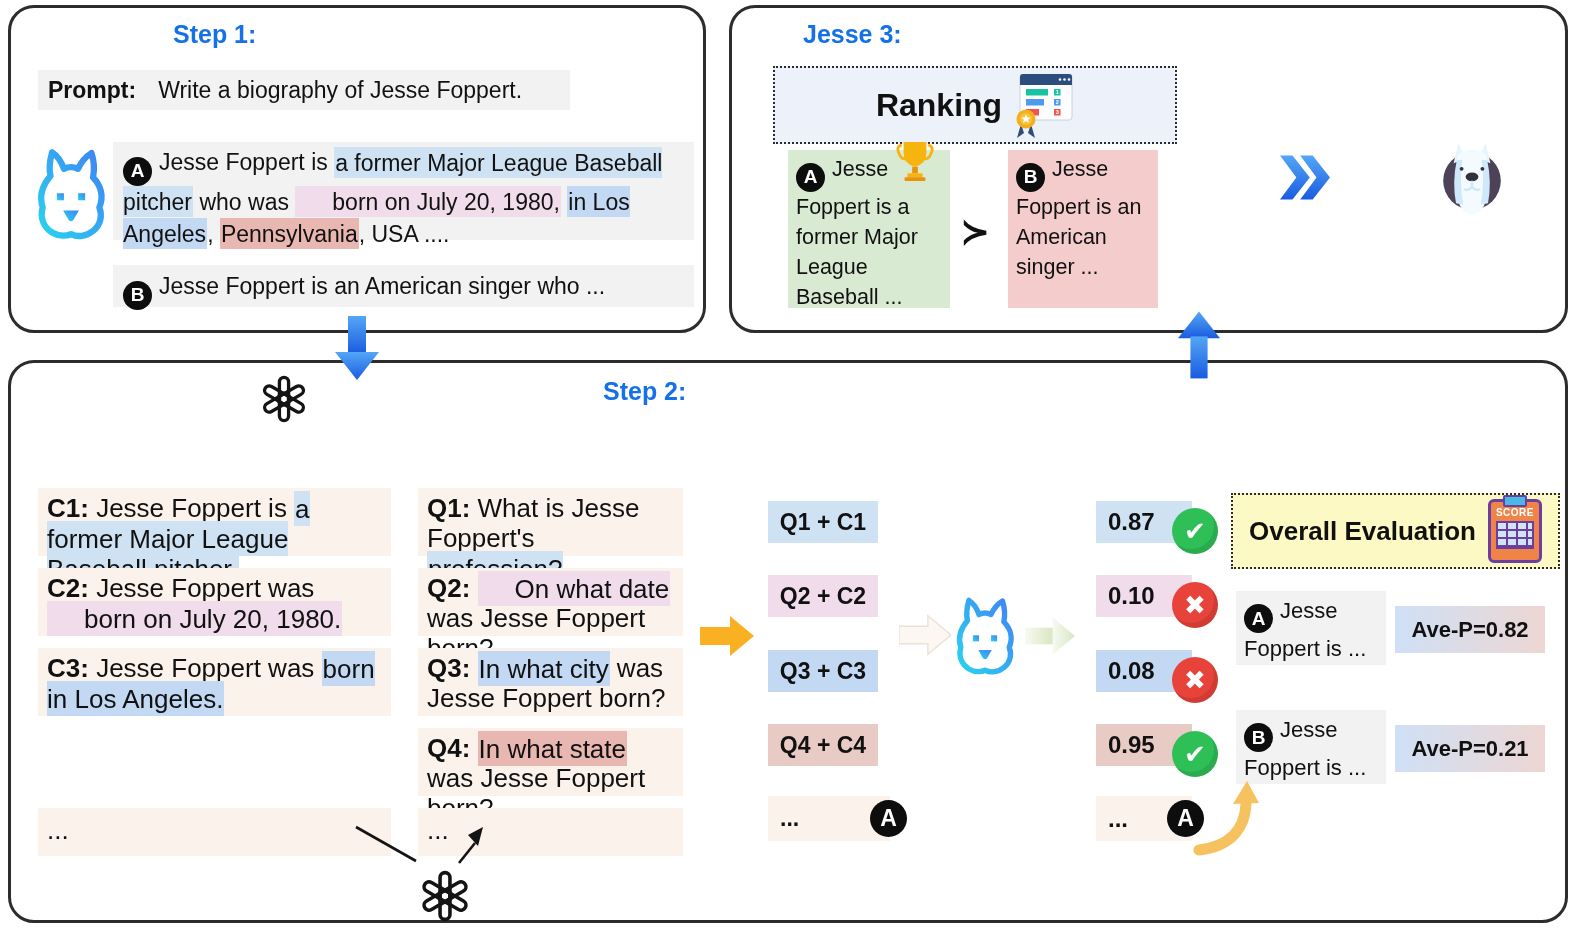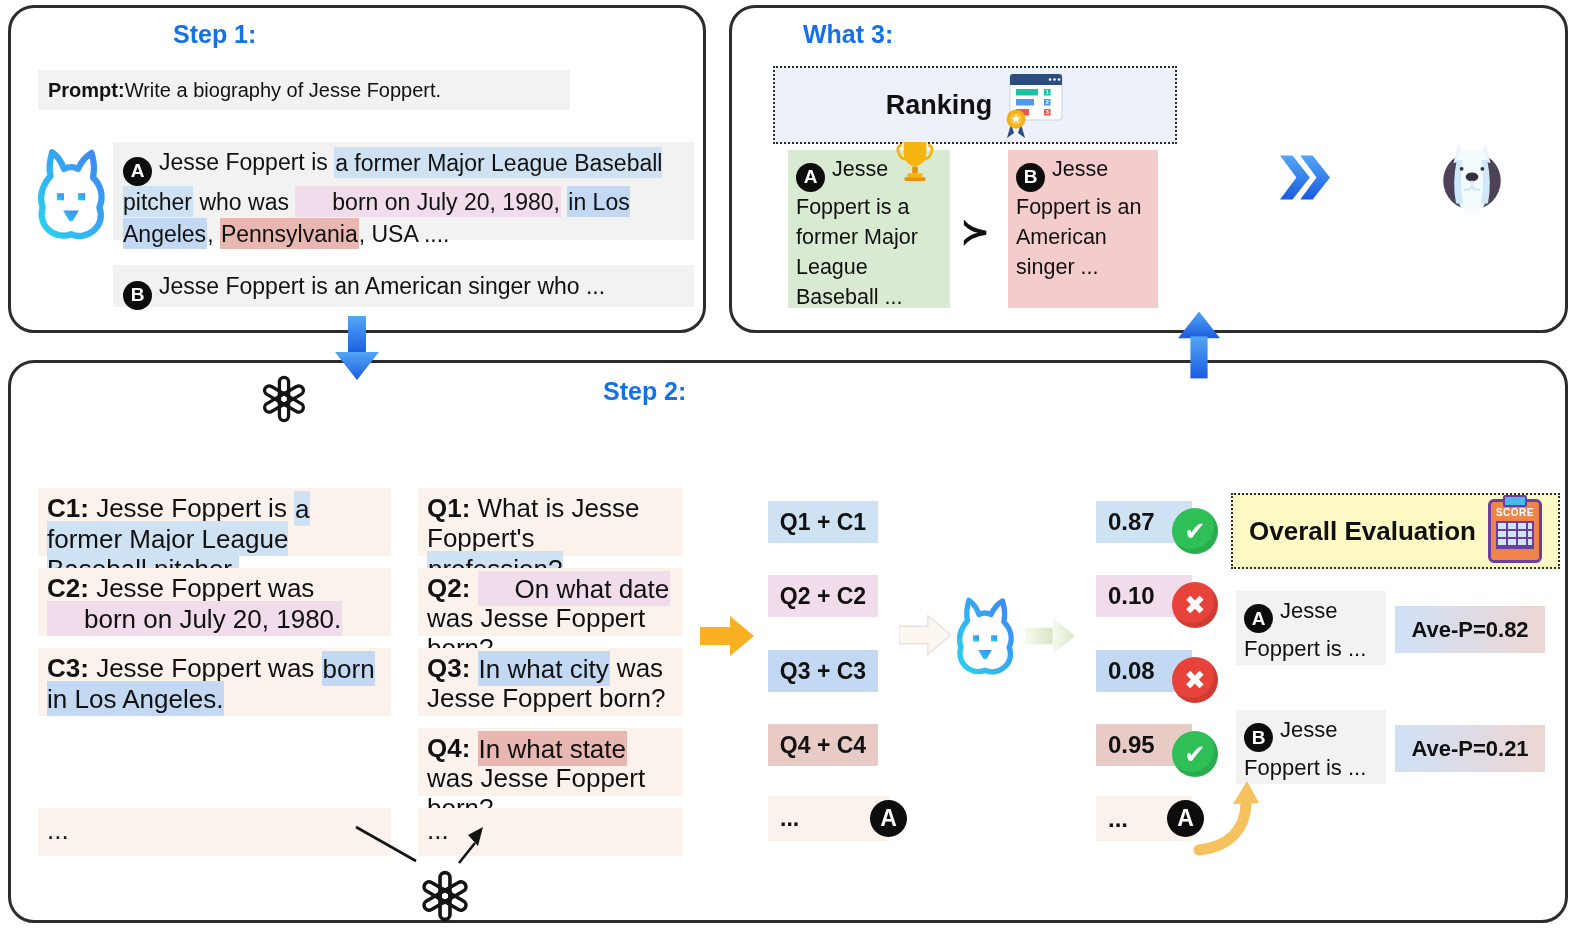--- a/index.html
+++ b/index.html
@@ -4,21 +4,21 @@
 <style>
   html,body{margin:0;padding:0;background:#fff;}
   .canvas{position:relative;width:1578px;height:929px;background:#fff;overflow:hidden;
     font-family:"Liberation Sans","DejaVu Sans",sans-serif;color:#111;}
   .panel{position:absolute;border:3.5px solid var(--panel-border);border-radius:26px;background:#fff;z-index:1;}
   #step1{left:8px;top:5px;width:692px;height:322px;}
   #step2{left:8px;top:360px;width:1554px;height:557px;}
   #step3{left:729px;top:5px;width:833px;height:322px;}
   .step-title{position:absolute;font-size:25px;font-weight:bold;color:var(--title-blue);}
   .bar{position:absolute;display:flex;align-items:center;}
-  .prompt-bar{left:27px;top:62px;width:522px;height:40px;background:var(--box-gray);padding-left:10px;font-size:20px;}
+  .prompt-bar{left:27px;top:62px;width:522px;height:40px;background:var(--box-gray);padding-left:10px;font-size:23px;gap:22px;}
   .resp{position:absolute;background:var(--box-gray);font-size:23px;line-height:32px;padding:4px 10px;}
   #respA{left:102px;top:134px;width:561px;height:90px;}
   #respB{left:102px;top:257px;width:561px;height:33px;padding-top:5px;}
   .badge{display:inline-flex;align-items:center;justify-content:center;width:29px;height:29px;border-radius:50%;
     background:#0d0d0d;color:#fff;font-weight:bold;font-size:19px;vertical-align:-7px;margin-right:7px;flex:none;}
   .hl{padding:2.5px 1px;}
   .hl-blue1{background:var(--hl-blue1);}
   .hl-blue2{background:var(--hl-blue2);}
   .hl-pink1{background:var(--hl-pink1);padding-left:37px;}
   .hl-salmon{background:var(--hl-salmon);}
@@ -42,21 +42,21 @@
   .corner-badge{position:absolute;right:-17px;top:4px;width:37px;height:37px;font-size:23px;margin:0;}
   .mark{position:absolute;right:-26px;bottom:-11px;width:46px;height:46px;border-radius:50%;color:#fff;
     display:flex;align-items:center;justify-content:center;font-size:26px;font-weight:bold;
     box-shadow:inset -4px -5px 0 rgba(0,0,0,0.10);}
   .mark-check{background:var(--check-green);}
   .mark-cross{background:var(--cross-red);}
   .dotted-box{position:absolute;border:2px dotted #2b2b2b;display:flex;align-items:center;justify-content:center;}
   #overallBox{left:1220px;top:130px;width:325px;height:72px;background:var(--overall-bg);gap:12px;}
   #overallBox .t{font-size:26px;font-weight:bold;}
   #rankBox{left:41px;top:58px;width:400px;height:74px;background:var(--rank-bg);gap:10px;}
-  #rankBox .t{font-size:27px;font-weight:bold;}
+  #rankBox .t{font-size:32px;font-weight:bold;}
   .result{position:absolute;background:var(--box-gray);width:134px;height:66px;padding:4px 8px;font-size:22px;line-height:31px;}
   #resultA{left:1225px;top:228px;}
   #resultB{left:1225px;top:347px;}
   .avebox{position:absolute;width:150px;height:47px;display:flex;align-items:center;justify-content:center;
     font-size:22px;font-weight:bold;background:linear-gradient(90deg,var(--ave-left),var(--ave-right));}
   #aveA{left:1384px;top:243px;}
   #aveB{left:1384px;top:362px;}
   
   .card{position:absolute;top:142px;height:150px;padding:4px 8px;font-size:21.5px;line-height:30px;}
   #cardA{left:56px;width:146px;background:var(--card-green);}
@@ -114,21 +114,21 @@
     <div class="resp" id="respA">
       <span class="badge">A</span><span><span>Jesse Foppert is </span><span class="hl hl-blue1">a former Major League Baseball pitcher</span><span> who was </span><span class="hl hl-pink1">born on July 20, 1980,</span><span> </span><span class="hl hl-blue2">in Los Angeles</span><span>, </span><span class="hl hl-salmon">Pennsylvania</span><span>, USA ....</span></span>
     </div>
 
     <div class="resp" id="respB">
       <span class="badge">B</span><span><span>Jesse Foppert is an American singer who ...</span></span>
     </div>
   </section>
 
   <section class="panel" id="step3">
-    <div class="step-title" style="left:71px;top:12px">What 3:</div>
+    <div class="step-title" style="left:71px;top:12px">Jesse 3:</div>
 
     <div class="dotted-box" id="rankBox">
       <span class="t">Ranking</span>
       <span style="position:relative;top:4px">
         <svg viewBox="0 0 62 66" width="62" height="66">
           <rect x="8" y="0" width="52" height="46" rx="3" fill="#fdfdfd" stroke="#c9d2e0"></rect>
           <path d="M11,0 h46 a3,3 0 0 1 3,3 v8 h-52 v-8 a3,3 0 0 1 3,-3 Z" fill="#2c4e7e"></path>
           <circle cx="48" cy="5.5" r="1.3" fill="#fff"></circle>
             <circle cx="52.5" cy="5.5" r="1.3" fill="#fff"></circle>
             <circle cx="57" cy="5.5" r="1.3" fill="#fff"></circle>

